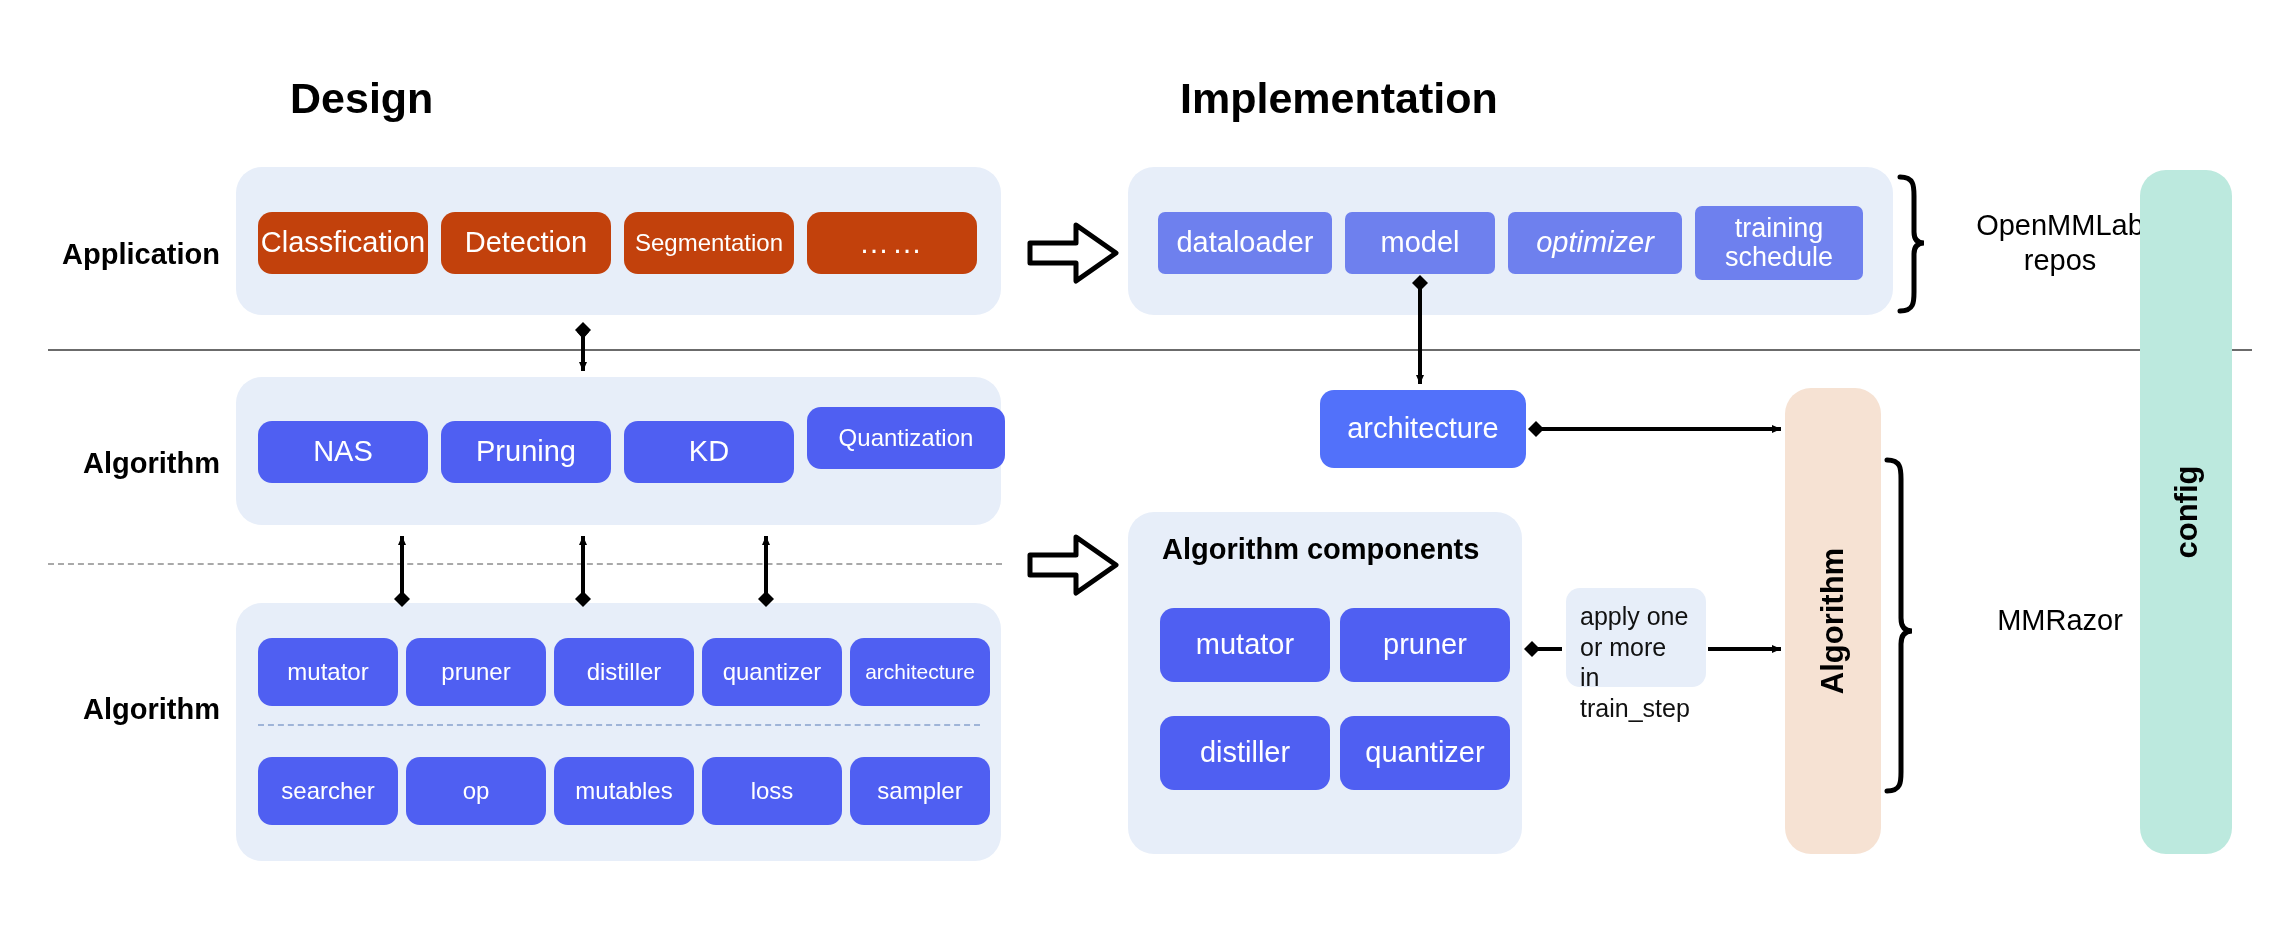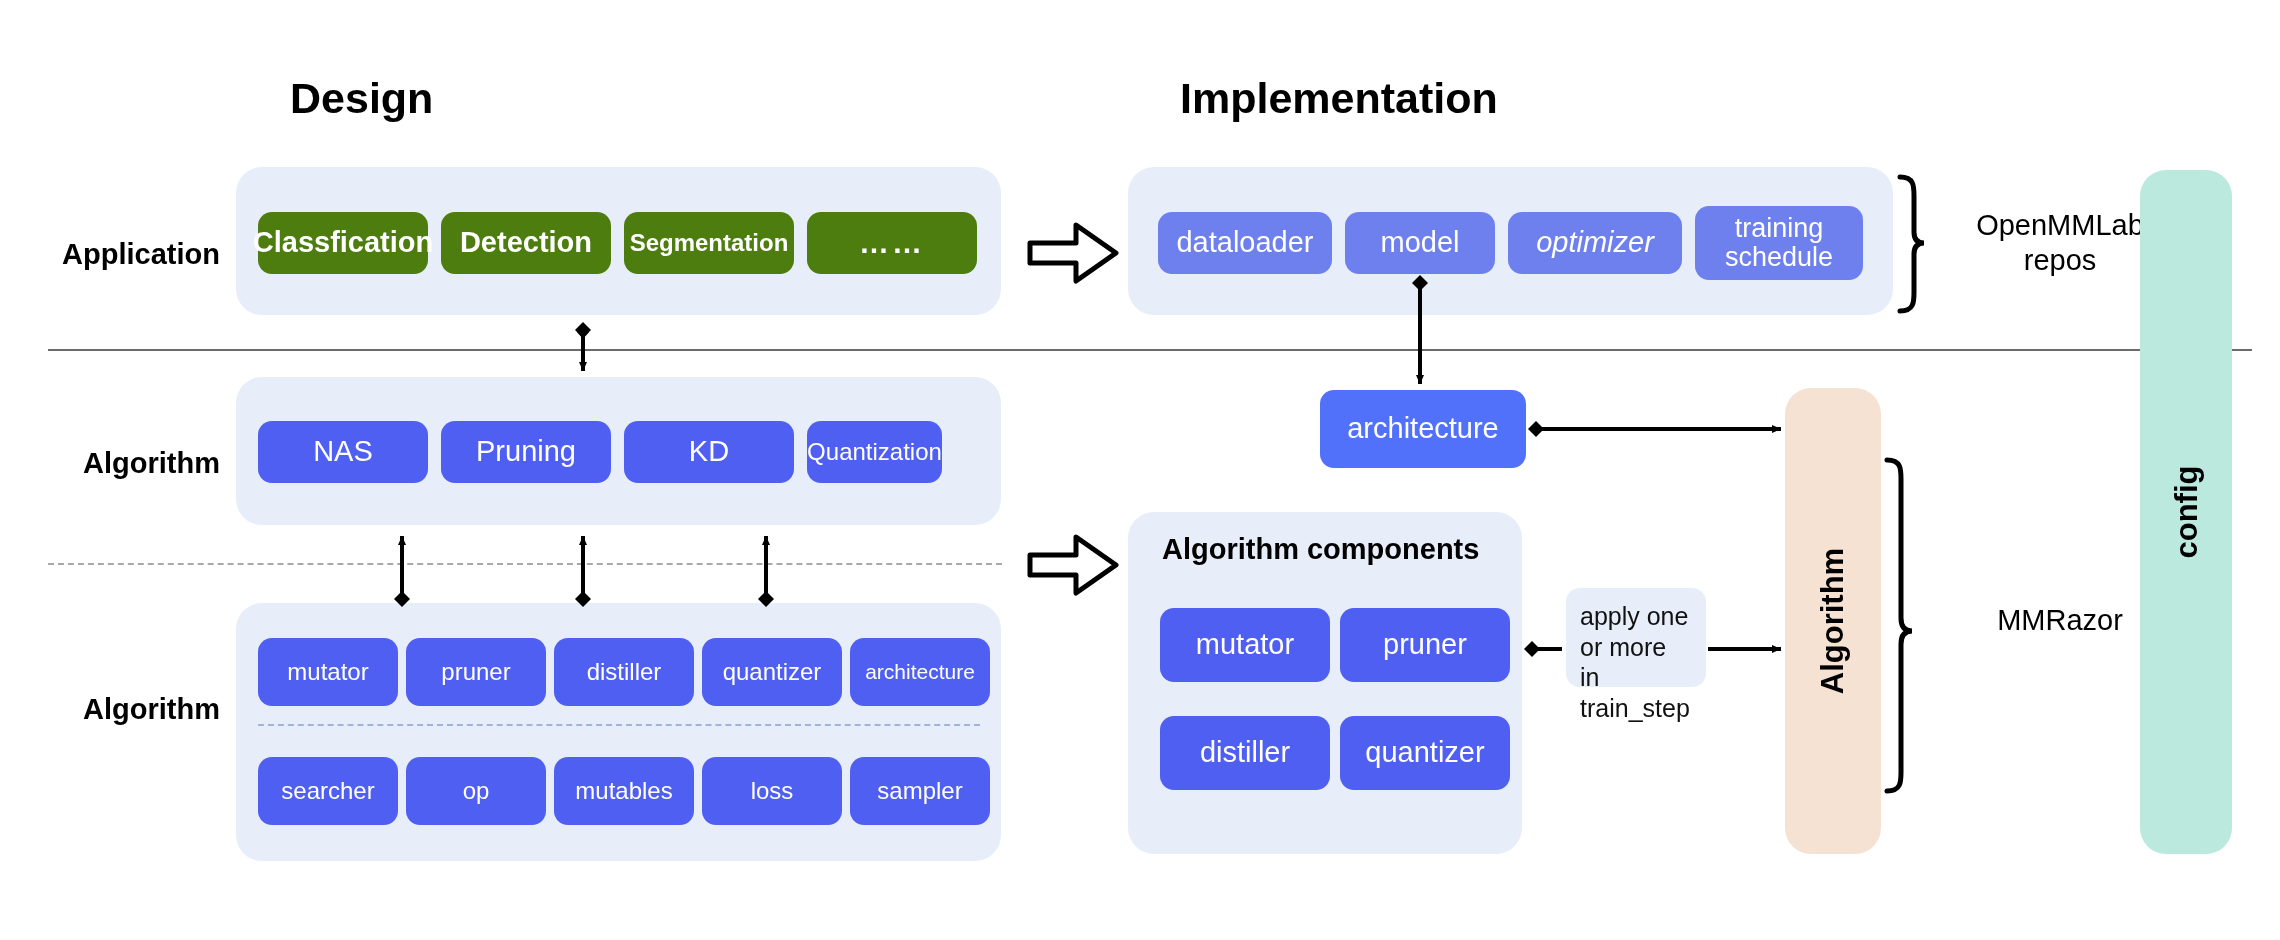--- a/index.html
+++ b/index.html
@@ -46,22 +46,22 @@
     color:#ffffff;
     display:flex;
     align-items:center;
     justify-content:center;
     text-align:center;
     box-sizing:border-box;
     line-height:1.08;
     background:#4F5FF2;
     font-size:29px;
   }
-  .chip.app{background:#4d7c0f;font-weight:bold;}
-  .chip.impl{background:#6E80EE;}
+  .chip.app{background:#c2410c;}
+  .chip.impl{background:#6E80EE;border-radius:7px;}
   .chip.arch{background:#5271FA;}
   .chip.small{font-size:24px;}
   .chip.dots{font-size:30px;letter-spacing:3px;}
 
   
   .hline{position:absolute;background:#6b6b6b;height:2px;}
   .dashline{
     position:absolute;height:0;
     border-top:2px dashed #a9a9a9;
   }
@@ -139,21 +139,21 @@
   <div class="panel" style="left:236px;top:167px;width:765px;width:765px;height:148px;"></div>
   <div class="chip app" style="left:258px;top:212px;width:170px;height:62px;">Classfication</div>
   <div class="chip app" style="left:441px;top:212px;width:170px;height:62px;">Detection</div>
   <div class="chip app small" style="left:624px;top:212px;width:170px;height:62px;">Segmentation</div>
   <div class="chip app dots" style="left:807px;top:212px;width:170px;height:62px;">……</div>
 
   <div class="panel" style="left:236px;top:377px;width:765px;height:148px;"></div>
   <div class="chip" style="left:258px;top:421px;width:170px;height:62px;">NAS</div>
   <div class="chip" style="left:441px;top:421px;width:170px;height:62px;">Pruning</div>
   <div class="chip" style="left:624px;top:421px;width:170px;height:62px;">KD</div>
-  <div class="chip small" style="left:807px;top:421px;width:135px;height:62px;">Quantization</div>
+  <div class="chip small" style="left:807px;top:407px;width:198px;height:62px;">Quantization</div>
 
   <div class="panel" style="left:236px;top:603px;width:765px;height:258px;"></div>
   <div class="dashline inpanel" style="left:258px;top:724px;width:722px;"></div>
 
   <div class="chip small" style="left:258px;top:638px;width:140px;height:68px;">mutator</div>
   <div class="chip small" style="left:406px;top:638px;width:140px;height:68px;">pruner</div>
   <div class="chip small" style="left:554px;top:638px;width:140px;height:68px;">distiller</div>
   <div class="chip small" style="left:702px;top:638px;width:140px;height:68px;">quantizer</div>
   <div class="chip" style="left:850px;top:638px;width:140px;height:68px;font-size:21px;">architecture</div>
 

